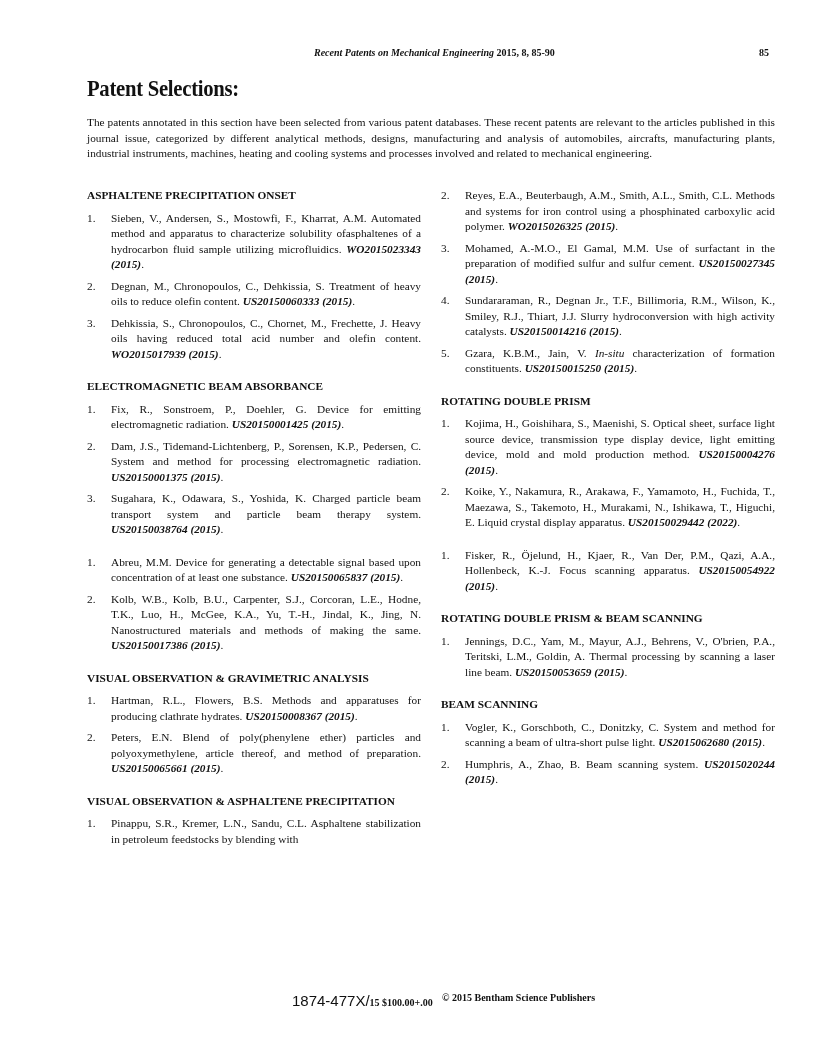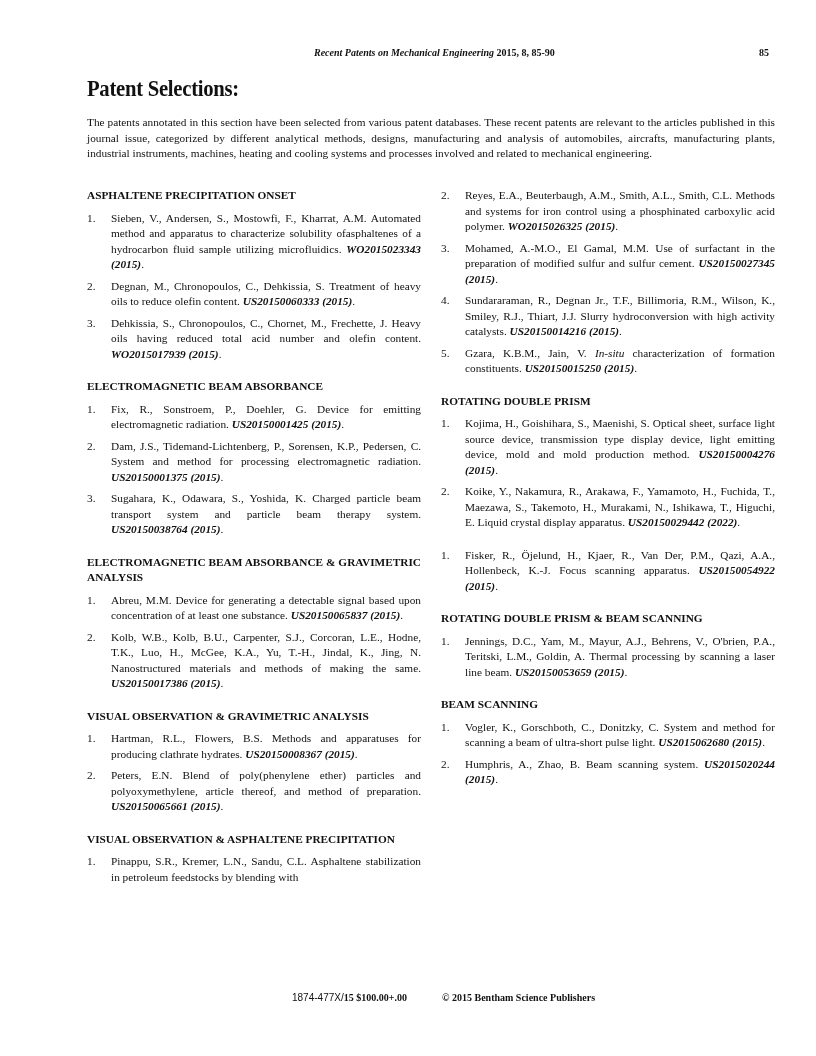--- a/index.html
+++ b/index.html
@@ -34,21 +34,21 @@
   .entry {
     position: relative; padding-left: 24px; font-size: 11.3px;
     line-height: 15.5px; text-align: justify; margin-bottom: 6px;
   }
   .entry .num { position: absolute; left: 0; top: 0; }
   .entry .pat { font-weight: bold; font-style: italic; }
   .footer {
     position: absolute; top: 992px; left: 0; width: 816px; font-size: 10px;
   }
   .footer .issn { position: absolute; left: 292px; }
-  .footer .issn .sans { font-family: "Liberation Sans", sans-serif; font-size: 10px; }
+  .footer .issn .sans { font-family: "Liberation Sans", sans-serif; font-size: 15px; }
   .footer .issn b { font-weight: bold; }
   .footer .copy { position: absolute; left: 442px; font-weight: bold; }
 </style>
 </head>
 <body>
 
 <div class="running-head">
   <span class="journal"><i>Recent Patents on Mechanical Engineering</i><span> 2015, 8, 85-90</span></span>
   <span class="pageno">85</span>
 </div>
@@ -64,21 +64,20 @@
       <div class="entry"><span class="num">2.</span><span>Degnan, M., Chronopoulos, C., Dehkissia, S. Treatment of heavy oils to reduce olefin content. </span><span class="pat">US20150060333 (2015)</span>.</div>
       <div class="entry"><span class="num">3.</span><span>Dehkissia, S., Chronopoulos, C., Chornet, M., Frechette, J. Heavy oils having reduced total acid number and olefin content. </span><span class="pat">WO2015017939 (2015)</span>.</div>
     </div>
     <div class="section">
       <div class="heading">ELECTROMAGNETIC BEAM ABSORBANCE</div>
       <div class="entry"><span class="num">1.</span><span>Fix, R., Sonstroem, P., Doehler, G. Device for emitting electromagnetic radiation. </span><span class="pat">US20150001425 (2015)</span>.</div>
       <div class="entry"><span class="num">2.</span><span>Dam, J.S., Tidemand-Lichtenberg, P., Sorensen, K.P., Pedersen, C. System and method for processing electromagnetic radiation. </span><span class="pat">US20150001375 (2015)</span>.</div>
       <div class="entry"><span class="num">3.</span><span>Sugahara, K., Odawara, S., Yoshida, K. Charged particle beam transport system and particle beam therapy system. </span><span class="pat">US20150038764 (2015)</span>.</div>
     </div>
     <div class="section">
-      <div class="heading">ELECTROMAGNETIC BEAM ABSORBANCE &amp; GRAVIMETRIC ANALYSIS</div>
       <div class="entry"><span class="num">1.</span><span>Abreu, M.M. Device for generating a detectable signal based upon concentration of at least one substance. </span><span class="pat">US20150065837 (2015)</span>.</div>
       <div class="entry"><span class="num">2.</span><span>Kolb, W.B., Kolb, B.U., Carpenter, S.J., Corcoran, L.E., Hodne, T.K., Luo, H., McGee, K.A., Yu, T.-H., Jindal, K., Jing, N. Nanostructured materials and methods of making the same. </span><span class="pat">US20150017386 (2015)</span>.</div>
     </div>
     <div class="section">
       <div class="heading">VISUAL OBSERVATION &amp; GRAVIMETRIC ANALYSIS</div>
       <div class="entry"><span class="num">1.</span><span>Hartman, R.L., Flowers, B.S. Methods and apparatuses for producing clathrate hydrates. </span><span class="pat">US20150008367 (2015)</span>.</div>
       <div class="entry"><span class="num">2.</span><span>Peters, E.N. Blend of poly(phenylene ether) particles and polyoxymethylene, article thereof, and method of preparation. </span><span class="pat">US20150065661 (2015)</span>.</div>
     </div>
     <div class="section">
       <div class="heading">VISUAL OBSERVATION &amp; ASPHALTENE PRECIPITATION</div>

